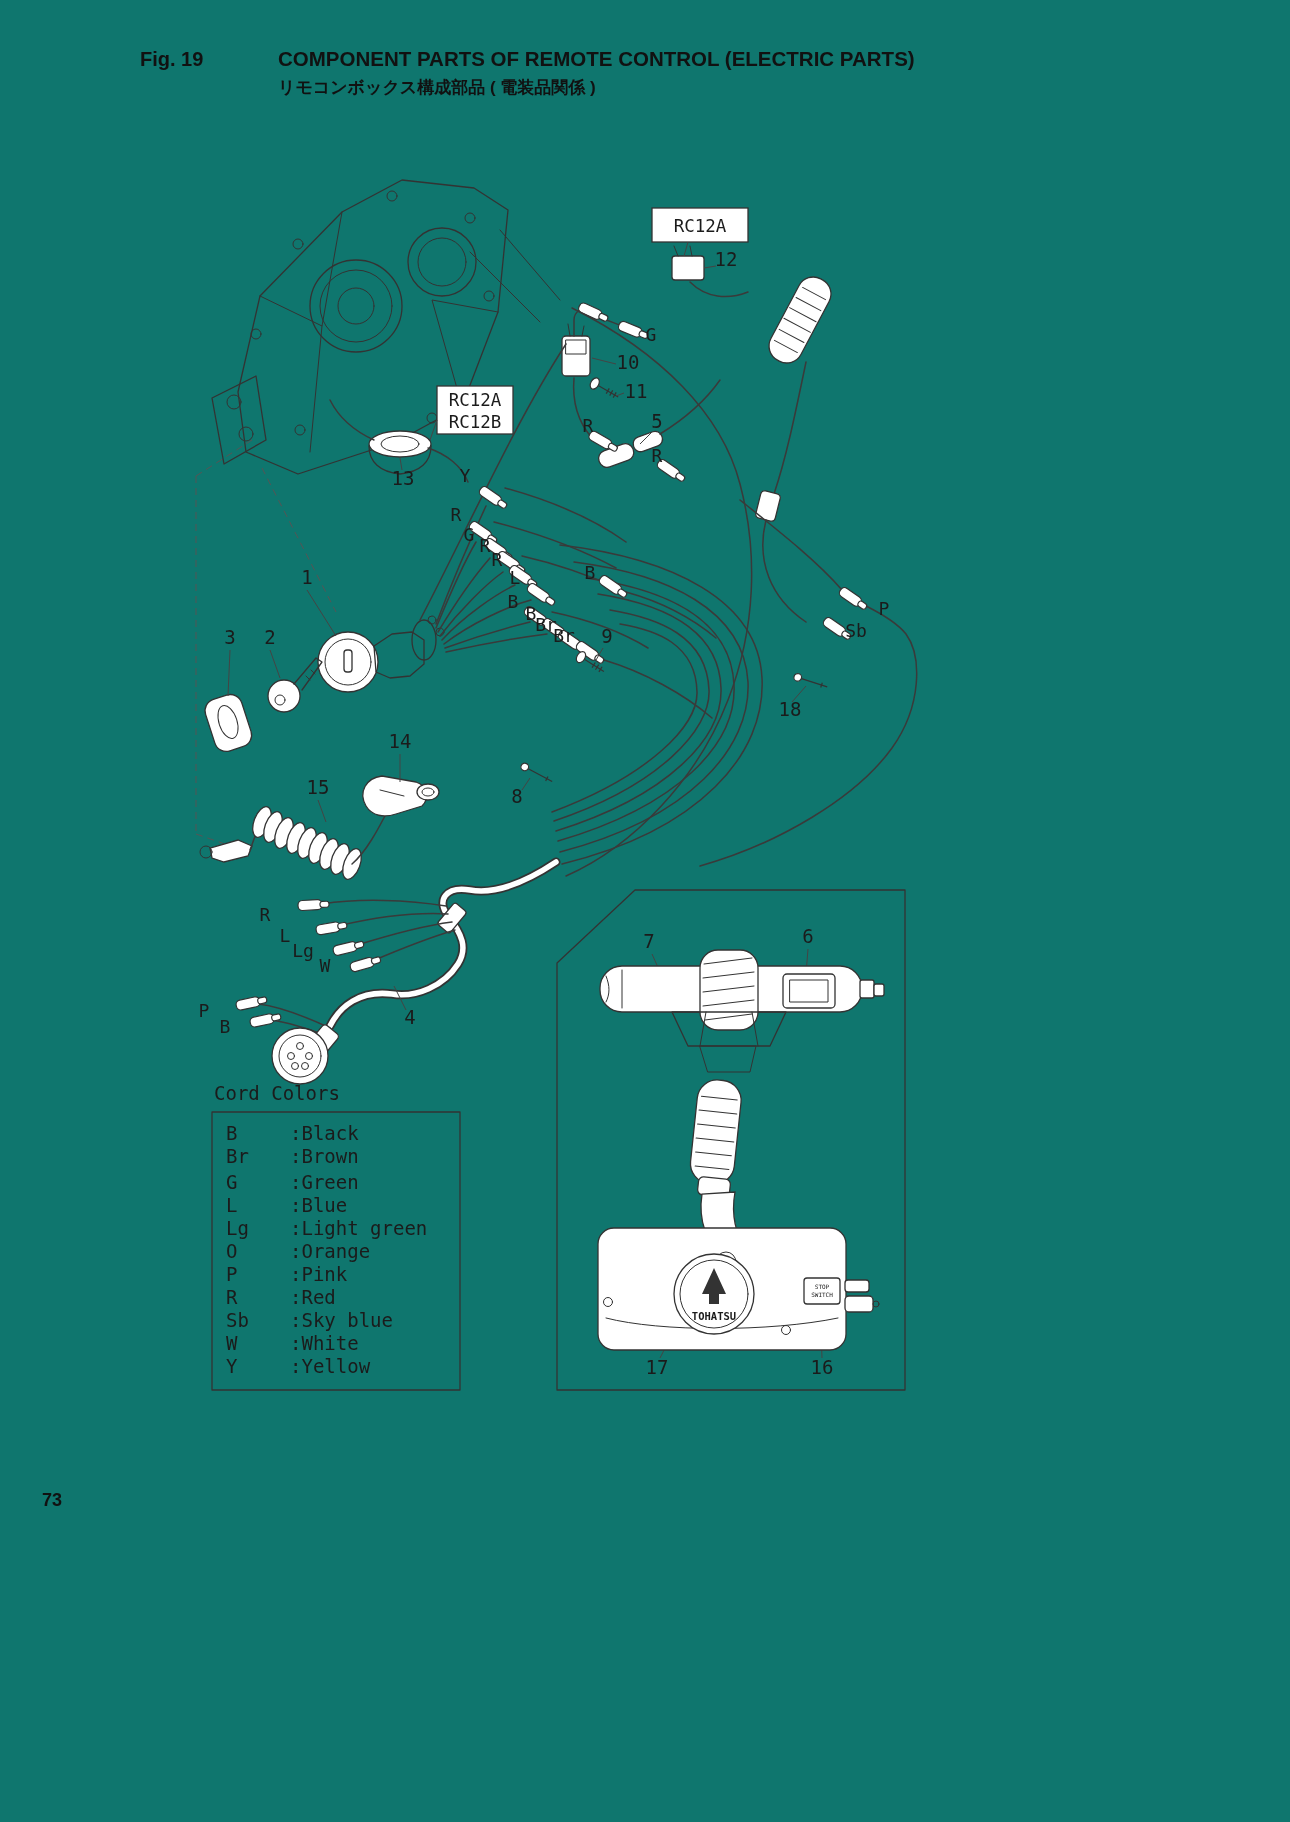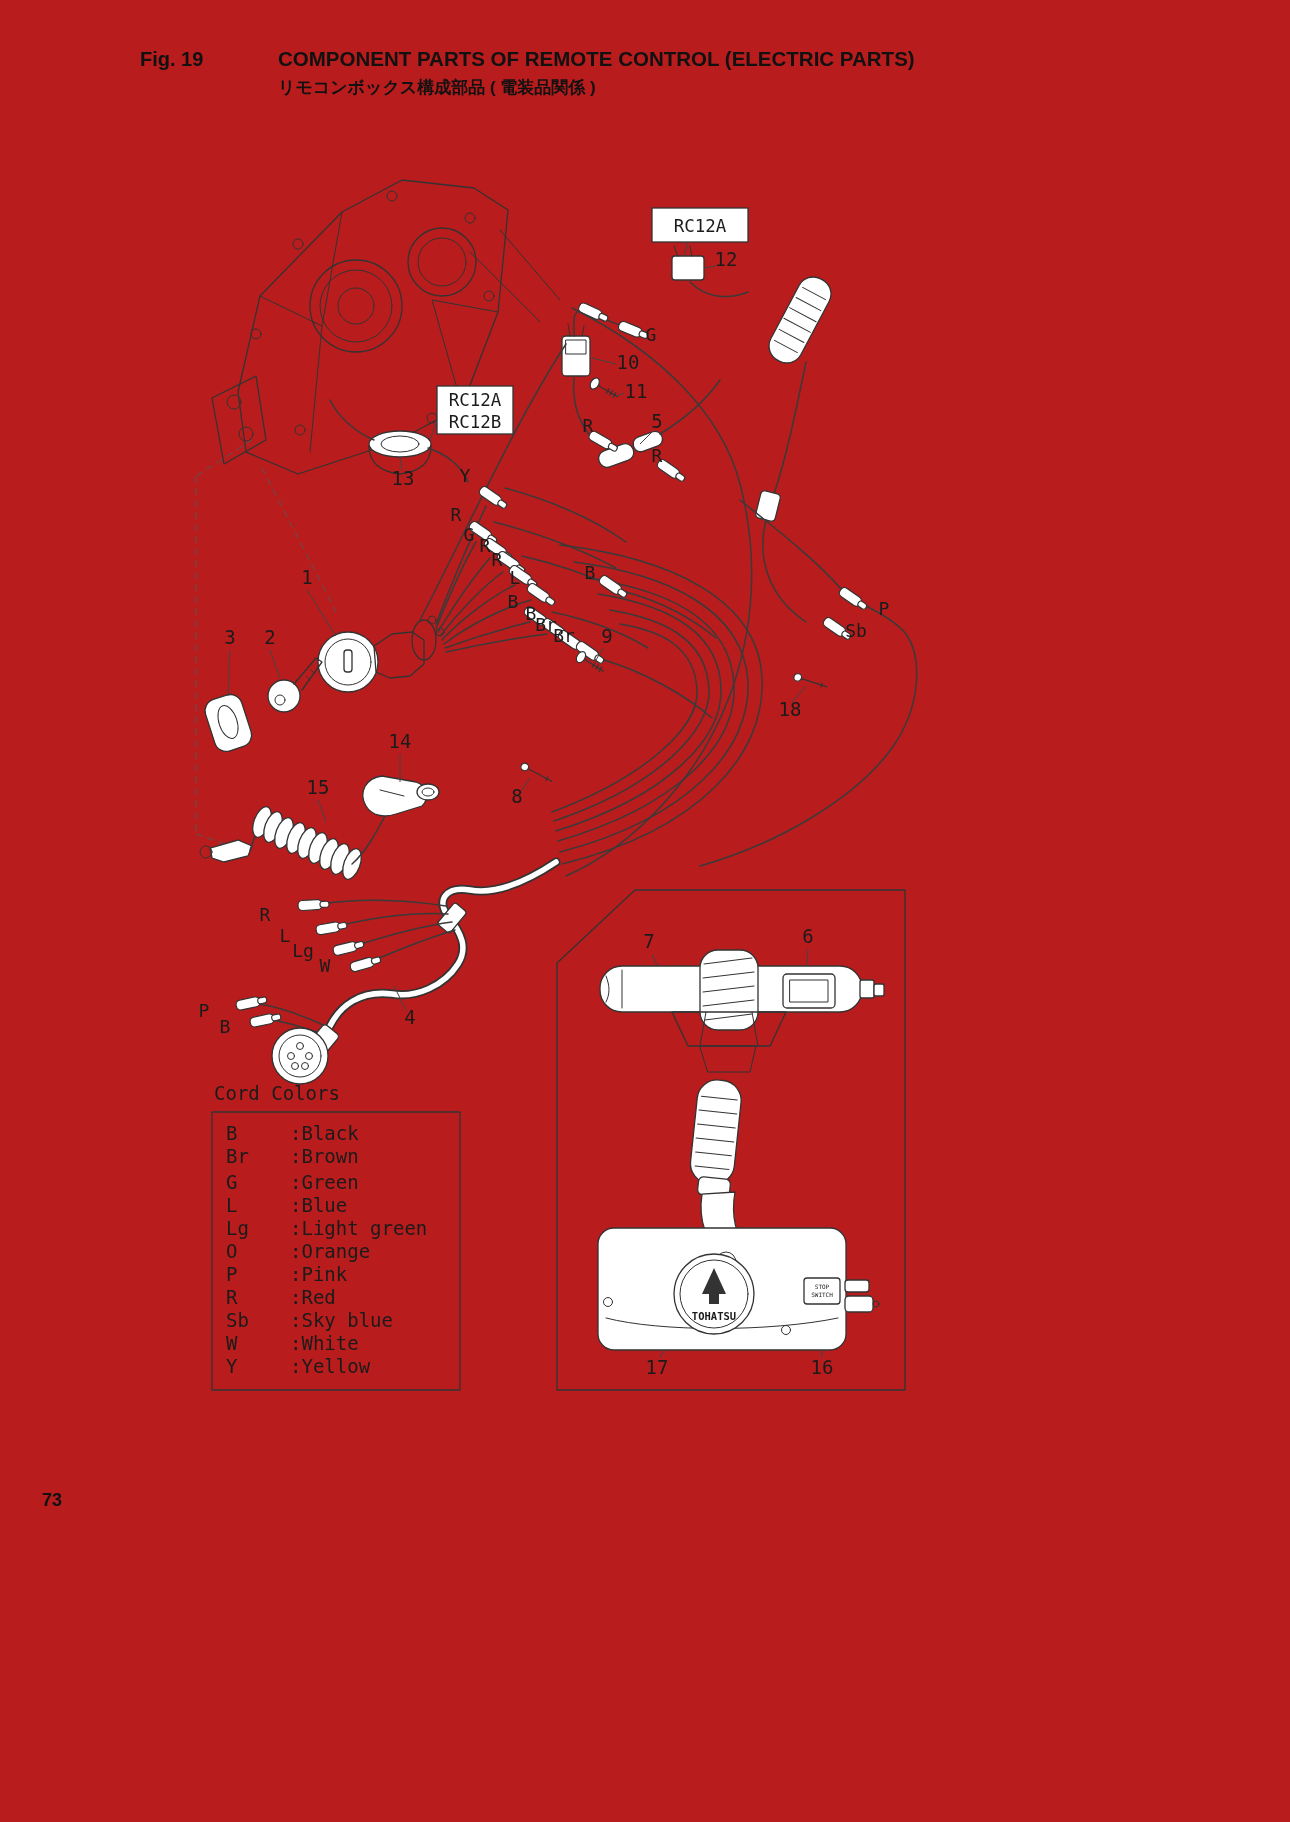--- a/index.html
+++ b/index.html
@@ -1,16 +1,16 @@
 <!DOCTYPE html>
 <html><head>
 <meta charset="utf-8">
 <style>
   html,body{margin:0;padding:0;background:#ffffff;}
-  .page{position:relative;width:1290px;height:1822px;background:#b91c1c;overflow:hidden;}
+  .page{position:relative;width:1290px;height:1822px;background:#0f766e;overflow:hidden;}
   svg{display:block;}
   text{font-family:"DejaVu Sans Mono","Liberation Mono",monospace;fill:#1b1b1b;}
   .hdr{font-family:"Liberation Sans","DejaVu Sans",sans-serif;font-weight:bold;fill:#111;}
   .lbl{text-anchor:middle;font-size:18px;}
   .num{text-anchor:middle;font-size:19px;}
   .boxlbl{text-anchor:middle;font-size:17.5px;}
   .leg{font-size:19px;}
   .ln{stroke:#333;fill:none;stroke-width:1.3;stroke-linecap:round;stroke-linejoin:round;}
   .thin{stroke-width:1;}
   .wire{stroke:#3a3a3a;fill:none;stroke-width:1.5;stroke-linecap:round;}

